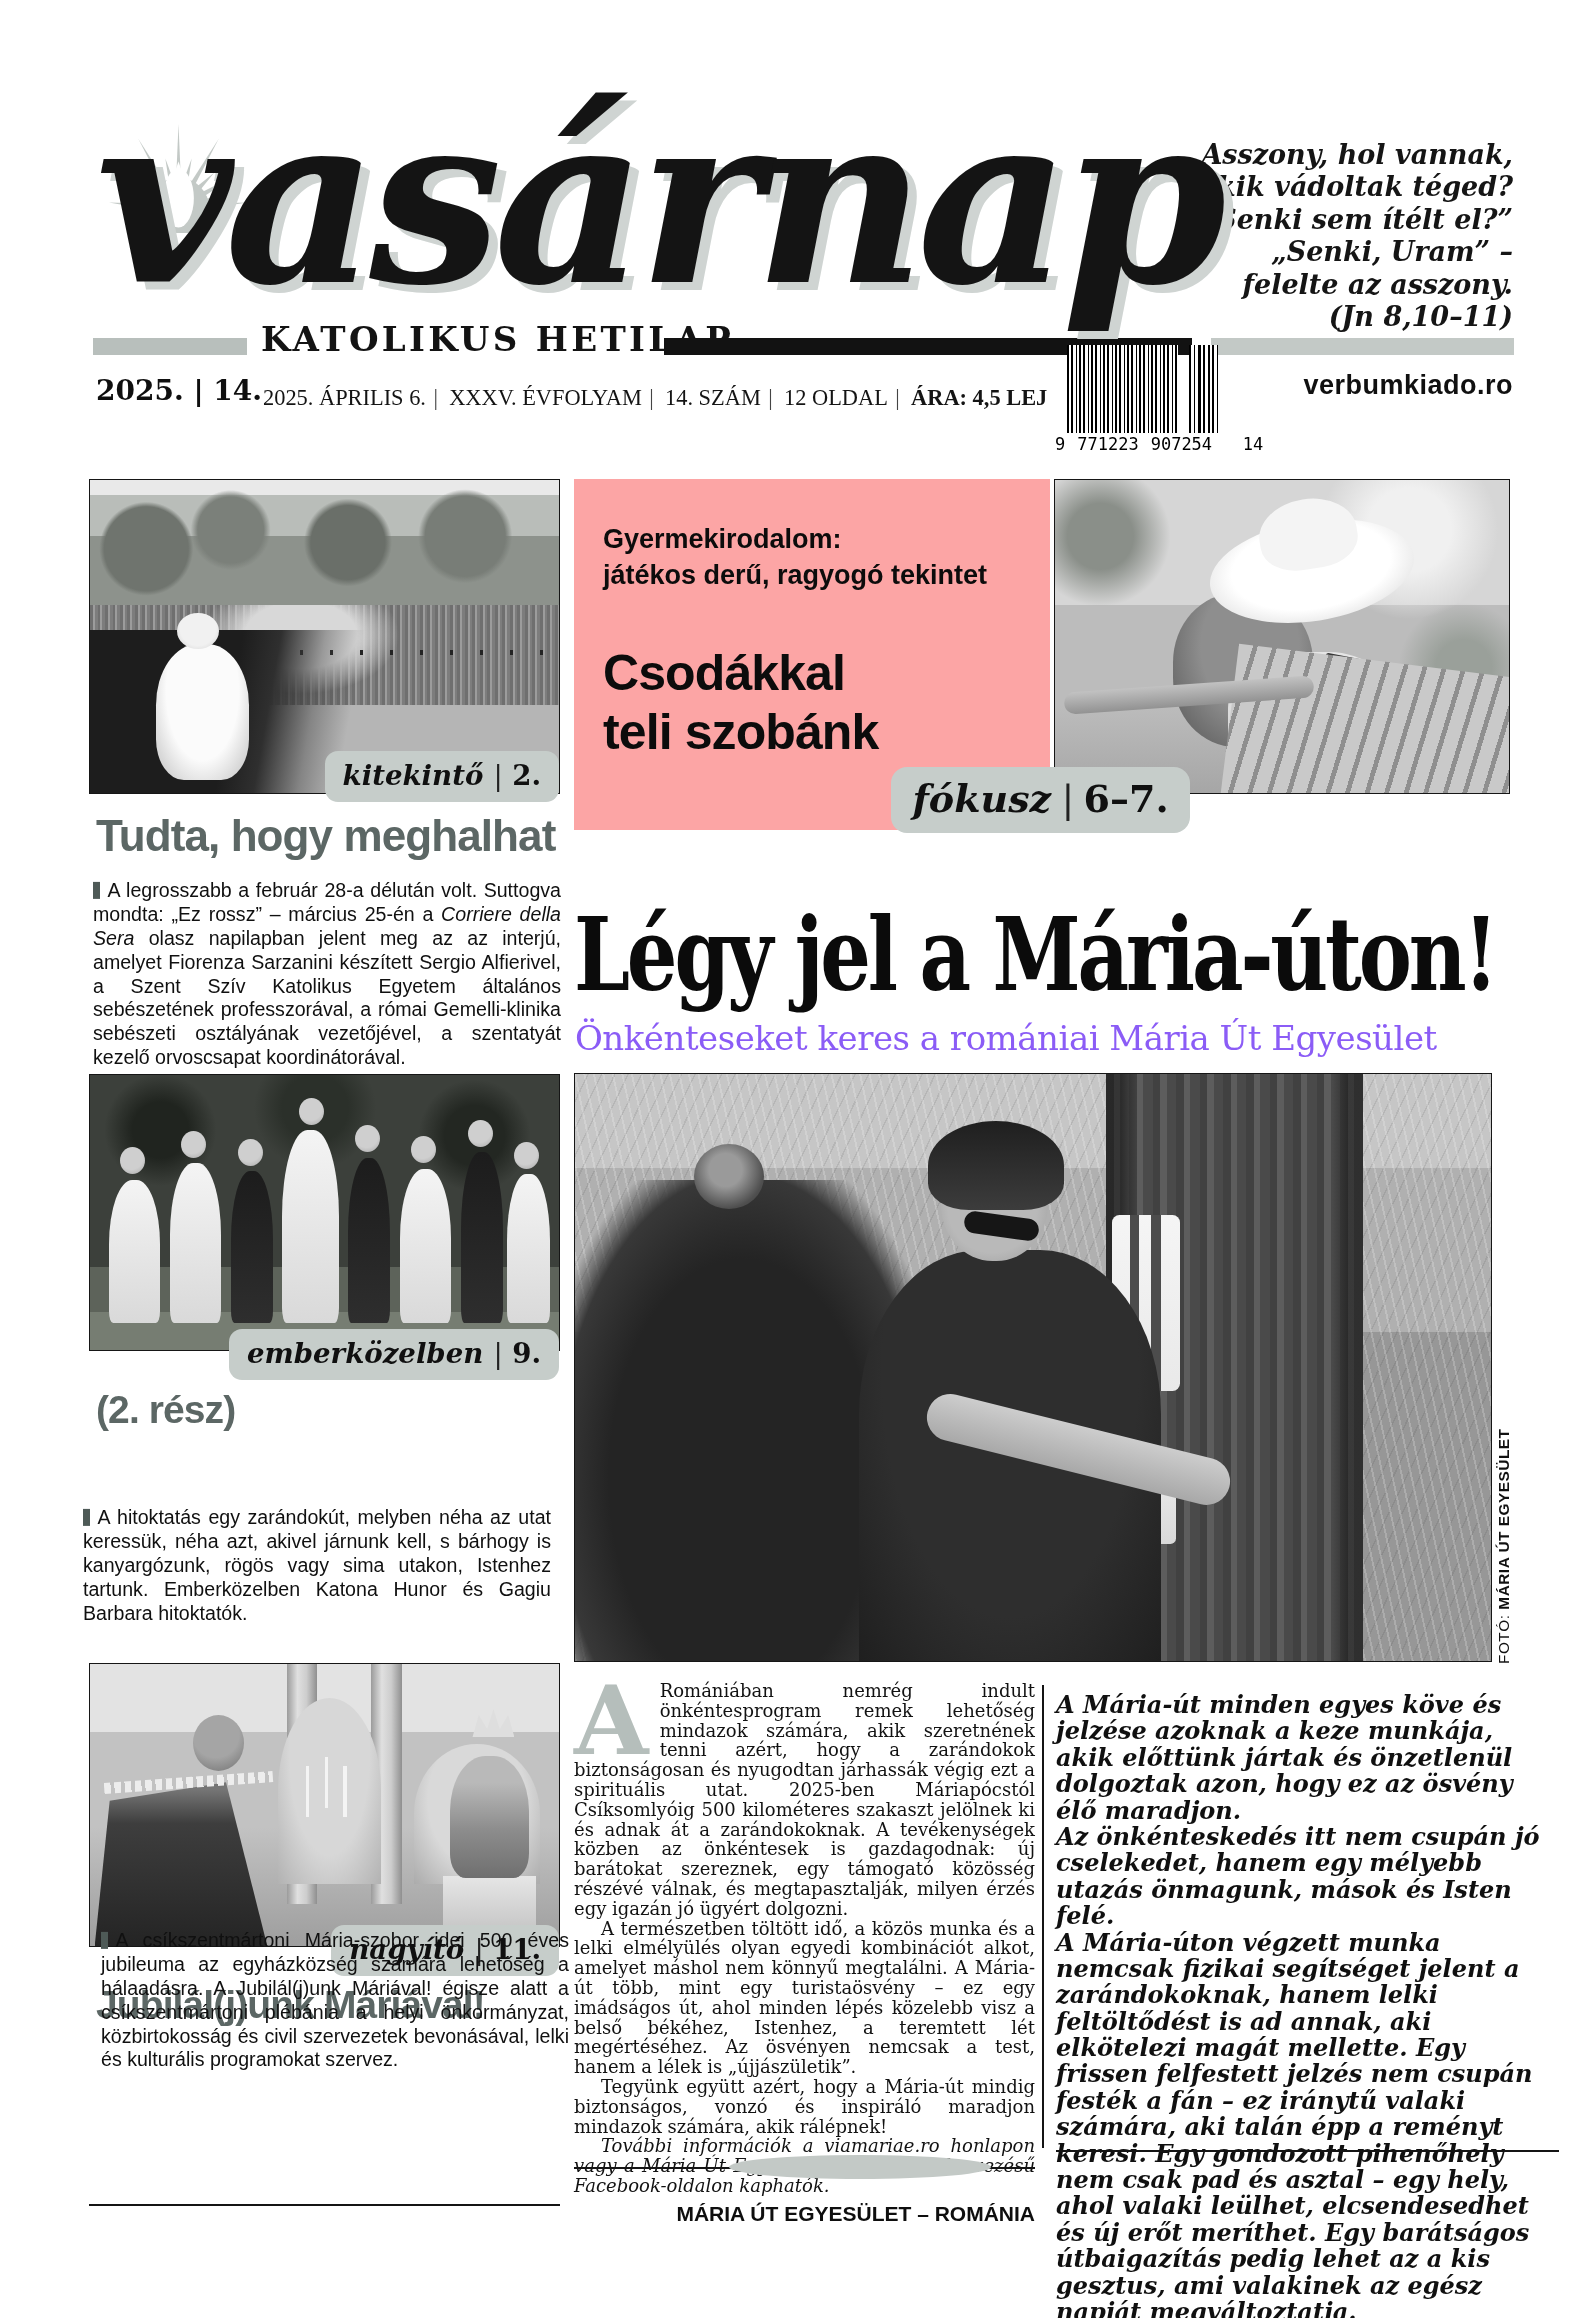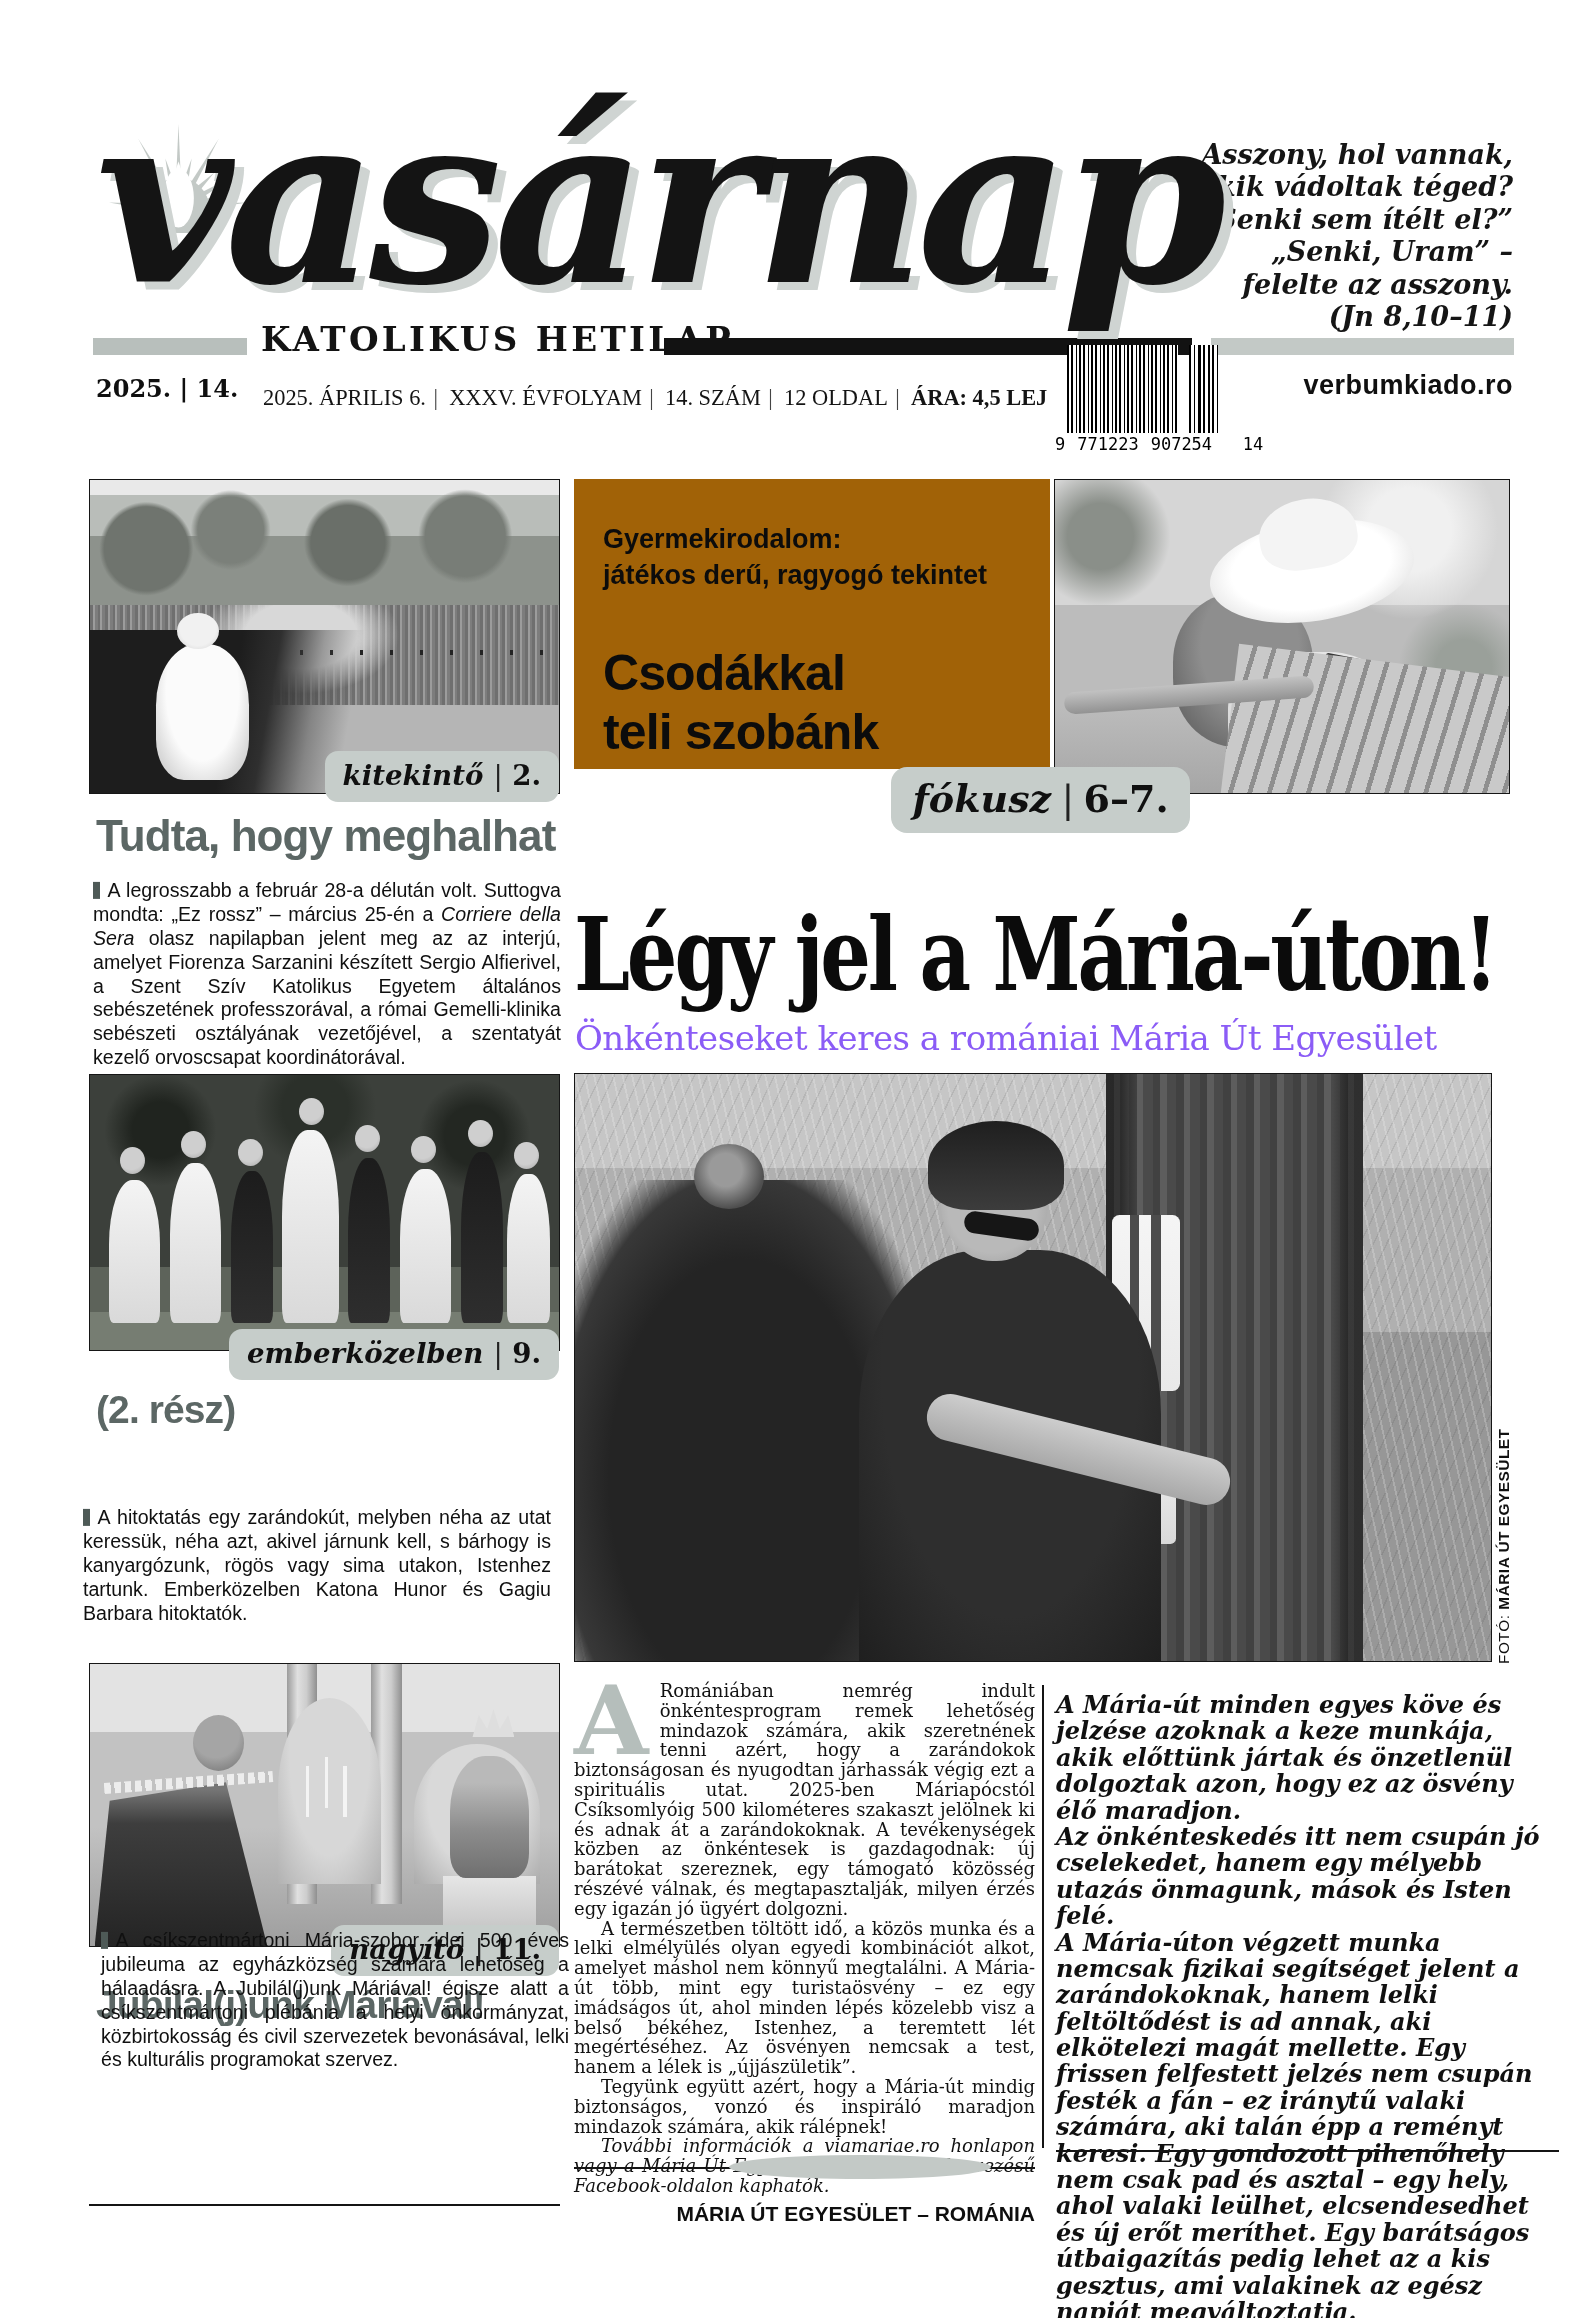--- a/index.html
+++ b/index.html
@@ -29,21 +29,21 @@
   #subtitle-bar-right{left:664px;width:528px;background:#121212;}
   #subtitle-bar-far{left:1211px;width:303px;background:#c3c9c6;}
   #masthead-subtitle{
     left:261px;top:319px;width:393px;
     font-family:"DejaVu Serif","Liberation Serif",serif;font-weight:700;
     font-size:34px;letter-spacing:3.3px;color:#131313;white-space:nowrap;
   }
   #issue-label{
     left:96px;top:374px;
     font-family:"DejaVu Serif","Liberation Serif",serif;font-weight:700;
-    font-size:24px;color:#0f0f0f;white-space:nowrap;
+    font-size:28px;color:#0f0f0f;white-space:nowrap;
   }
   #dateline{
     left:263px;top:385px;width:795px;
     font-family:"Liberation Serif",serif;font-size:22.4px;color:#141414;white-space:nowrap;
   }
   #dateline .seg{margin-right:5.6px;}
   #dateline .seg::after{content:"|";margin-left:7.5px;color:#444;font-weight:400;}
   #dateline .seg:last-of-type::after{content:"";}
   #dateline .price{font-weight:700;}
   #website{
@@ -63,21 +63,21 @@
     position:absolute;left:-12px;top:89px;width:178px;
     font-family:"DejaVu Sans Mono","Liberation Mono",monospace;font-size:17px;color:#000;
     display:flex;gap:12px;
   }
   #barcode .digits .addon-digit{margin-left:18.7px;}
 
   
   .photo{border:1.9px solid #161616;overflow:hidden;background:#b5b5b5;}
   .photo .layer{position:absolute;}
   #photo-pope{left:89px;top:479px;width:471px;height:315px;}
-  #focus-box{left:574px;top:479px;width:476px;height:290px;background:#a16207;}
+  #focus-box{left:574px;top:479px;width:476px;height:351px;background:#fca5a5;}
   #photo-girl{left:1054px;top:479px;width:456px;height:315px;}
 
   #focus-kicker{
     left:29px;top:43px;width:421px;font-weight:700;font-size:27px;line-height:1.32;color:#0c0c0c;
   }
   #focus-title{
     left:29px;top:165px;width:421px;font-weight:700;font-size:50px;line-height:1.17;color:#0c0c0c;letter-spacing:-0.9px;
   }
 
   

